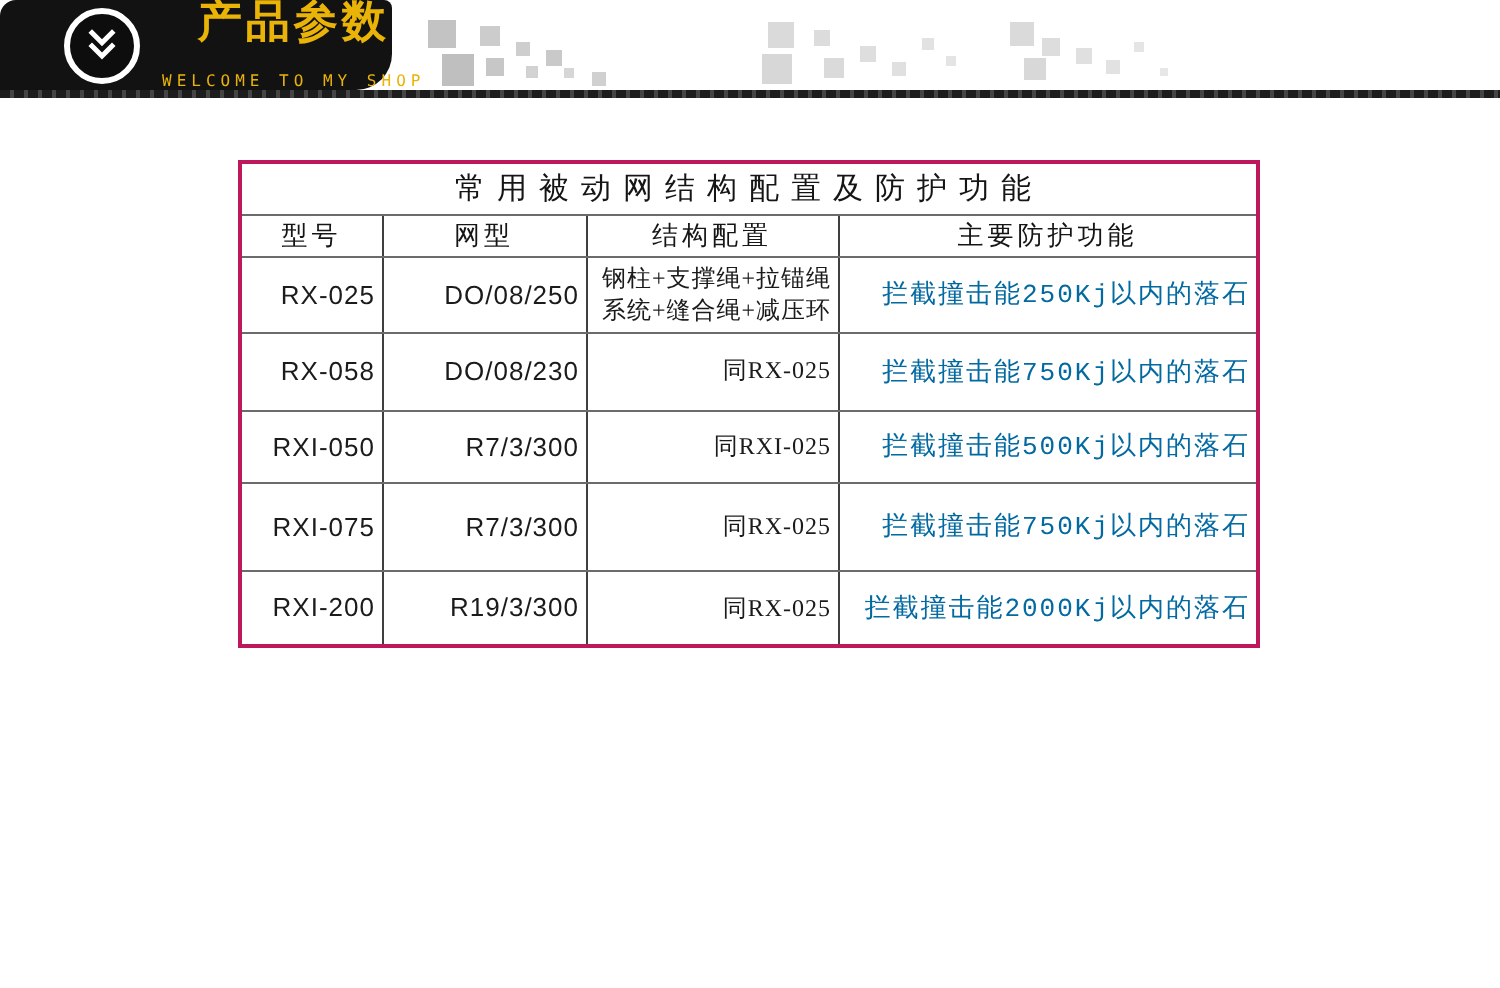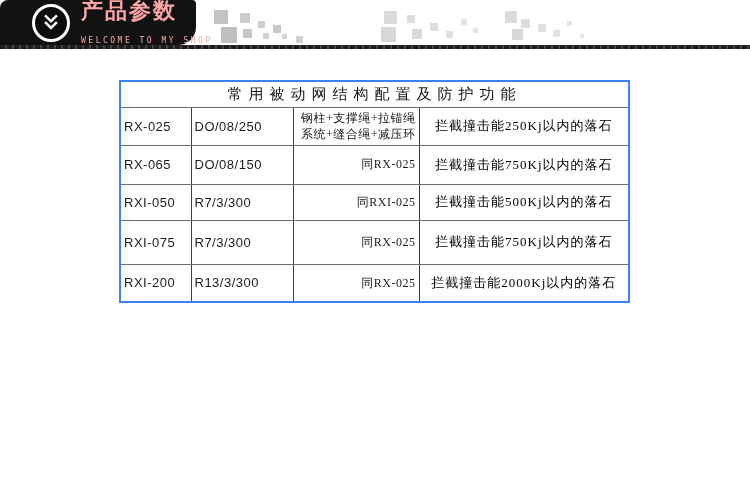--- a/index.html
+++ b/index.html
@@ -18,21 +18,21 @@
     display:flex;align-items:center;
     box-sizing:border-box;padding-left:32px;
     z-index:2;
   }
   .badge{
     width:32px;height:32px;border-radius:50%;
     background:#0d0d0d;border:3px solid #ffffff;
     display:flex;align-items:center;justify-content:center;
     flex:0 0 auto;
   }
-  .banner-text{margin-left:11px;color:#fca5a5;}
+  .banner-text{margin-left:11px;color:#eab308;text-align:center;}
   .banner-title{
     font-size:22px;font-weight:bold;letter-spacing:2px;line-height:22px;
     font-family:"Liberation Sans","DejaVu Sans",sans-serif;
   }
   .banner-sub{
     font-size:8px;letter-spacing:2.5px;margin-top:14px;
     font-family:"DejaVu Sans Mono","Liberation Mono",monospace;
     white-space:nowrap;
   }
   .top-line{
@@ -53,21 +53,21 @@
     position:absolute;left:119px;top:80px;width:509px;
     border-collapse:collapse;table-layout:fixed;
     background:#fff;
   }
   .spec-table td,.spec-table th{
     border-top:1px solid #6b6b6b;border-bottom:1px solid #6b6b6b;
     border-left:1px solid #3f3f3f;border-right:1px solid #3f3f3f;
     padding:1px 3px;box-sizing:border-box;
     font-weight:normal;vertical-align:middle;
   }
-  .spec-table{border:2px solid #3b82f6;}
+  .spec-table{border:2px solid #be185d;}
   .tbl-title-cell{
     height:26px;text-align:center;
     font-family:"Liberation Serif","DejaVu Serif",serif;
     font-weight:bold;font-size:15px;letter-spacing:6px;
   }
   .hdr-cell{
     height:16px;text-align:center;
     font-family:"Liberation Serif","DejaVu Serif",serif;
     font-weight:bold;font-size:13px;letter-spacing:2px;
   }
@@ -75,30 +75,30 @@
   tbody tr:nth-child(2){height:39px;}
   tbody tr:nth-child(3){height:36px;}
   tbody tr:nth-child(4){height:44px;}
   tbody tr:nth-child(5){height:38px;}
   tbody tr:nth-child(6){height:38px;}
   tbody tr:nth-child(7){height:35px;}
   tbody tr:nth-child(8){height:34px;}
   tbody tr:nth-child(9){height:40px;}
 
   .cell-model,.cell-net{
-    text-align:left;font-size:13px;letter-spacing:.5px;
+    text-align:right;font-size:13px;letter-spacing:.5px;
     font-family:"Liberation Sans","DejaVu Sans",sans-serif;color:#1b1b1b;
   }
   .cell-structure{
     text-align:right;font-size:12px;line-height:1.35;letter-spacing:.5px;
     font-family:"Liberation Serif","DejaVu Serif",serif;color:#1b1b1b;
   }
   .cell-protect{
-    text-align:center;font-size:13px;letter-spacing:1px;padding-left:5px;
-    font-family:Liberation Serif, serif;color:#000000;
+    text-align:right;font-size:13px;letter-spacing:1px;padding-left:5px;
+    font-family:Liberation Mono, monospace;color:#0369a1;
   }
 </style>
 </head>
 <body>
 
 <div class="decor">
   <span class="sq dither" style="left:214px;top:10px;width:14px;height:14px;background:#c3c3c3;"></span>
   <span class="sq dither" style="left:240px;top:13px;width:10px;height:10px;background:#cccccc;"></span>
   <span class="sq dither" style="left:221px;top:27px;width:16px;height:16px;background:#bfbfbf;"></span>
   <span class="sq dither" style="left:243px;top:29px;width:9px;height:9px;background:#c7c7c7;"></span>
@@ -143,46 +143,52 @@
   <colgroup>
     <col style="width:71px">
       <col style="width:102px">
       <col style="width:126px">
       <col style="width:210px">
   </colgroup>
   <thead>
     <tr>
       <th colspan="4" class="tbl-title-cell">常用被动网结构配置及防护功能</th>
     </tr>
+    <tr>
+      <th class="hdr-cell">型号</th>
+      <th class="hdr-cell">网型</th>
+      <th class="hdr-cell">结构配置</th>
+      <th class="hdr-cell">主要防护功能</th>
+    </tr>
   </thead>
   <tbody>
     <tr>
       <td class="cell-model">RX-025</td>
       <td class="cell-net">DO/08/250</td>
       <td class="cell-structure">钢柱+支撑绳+拉锚绳系统+缝合绳+减压环</td>
       <td class="cell-protect">拦截撞击能250Kj以内的落石</td>
     </tr>
     <tr>
-      <td class="cell-model">RX-065</td>
-      <td class="cell-net">DO/08/150</td>
+      <td class="cell-model">RX-058</td>
+      <td class="cell-net">DO/08/230</td>
       <td class="cell-structure">同RX-025</td>
       <td class="cell-protect">拦截撞击能750Kj以内的落石</td>
     </tr>
     <tr>
       <td class="cell-model">RXI-050</td>
       <td class="cell-net">R7/3/300</td>
       <td class="cell-structure">同RXI-025</td>
       <td class="cell-protect">拦截撞击能500Kj以内的落石</td>
     </tr>
     <tr>
       <td class="cell-model">RXI-075</td>
       <td class="cell-net">R7/3/300</td>
       <td class="cell-structure">同RX-025</td>
       <td class="cell-protect">拦截撞击能750Kj以内的落石</td>
     </tr>
     <tr>
       <td class="cell-model">RXI-200</td>
-      <td class="cell-net">R13/3/300</td>
+      <td class="cell-net">R19/3/300</td>
       <td class="cell-structure">同RX-025</td>
       <td class="cell-protect">拦截撞击能2000Kj以内的落石</td>
     </tr>
   </tbody>
 </table>
 
 </body></html>

